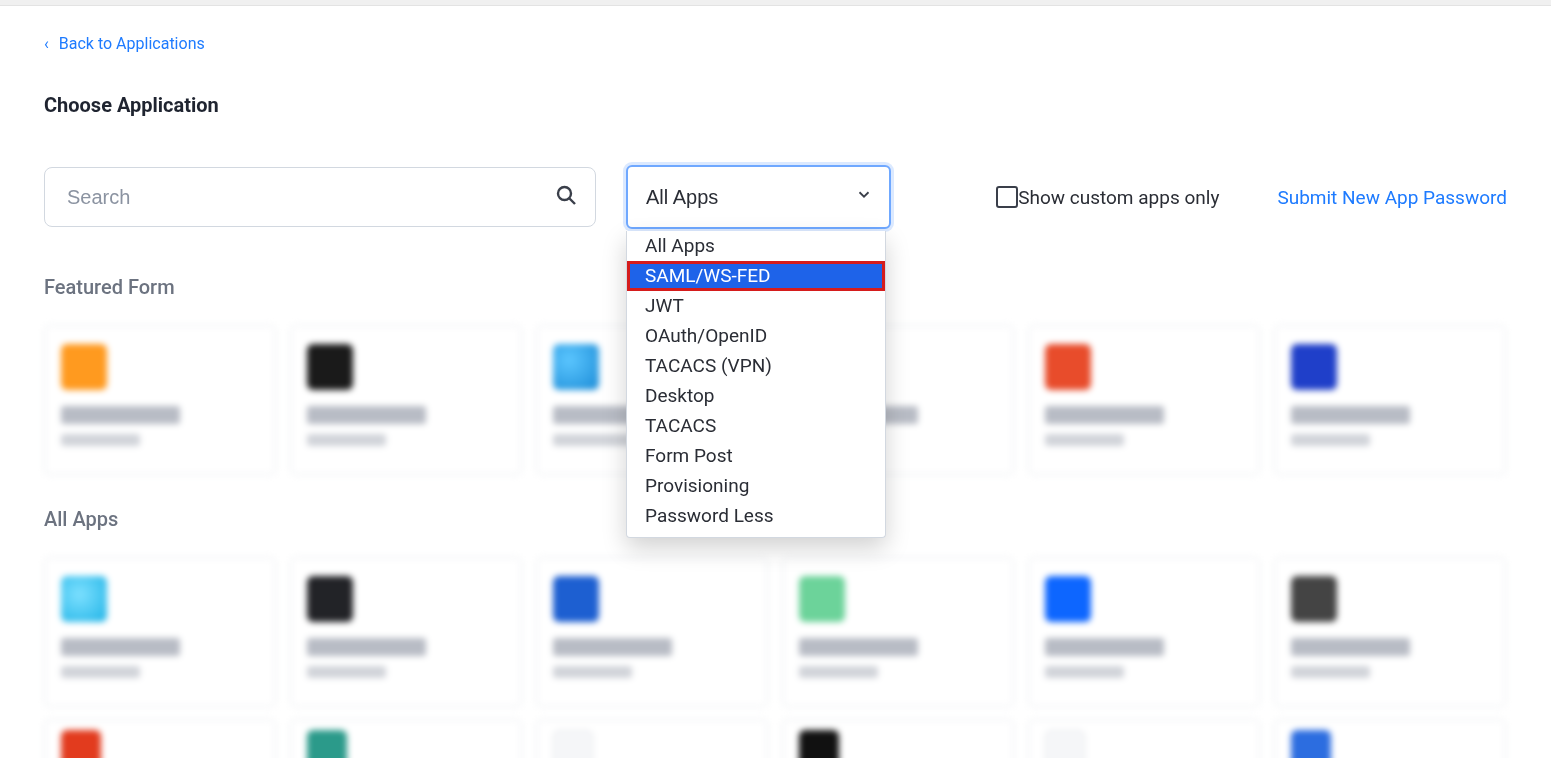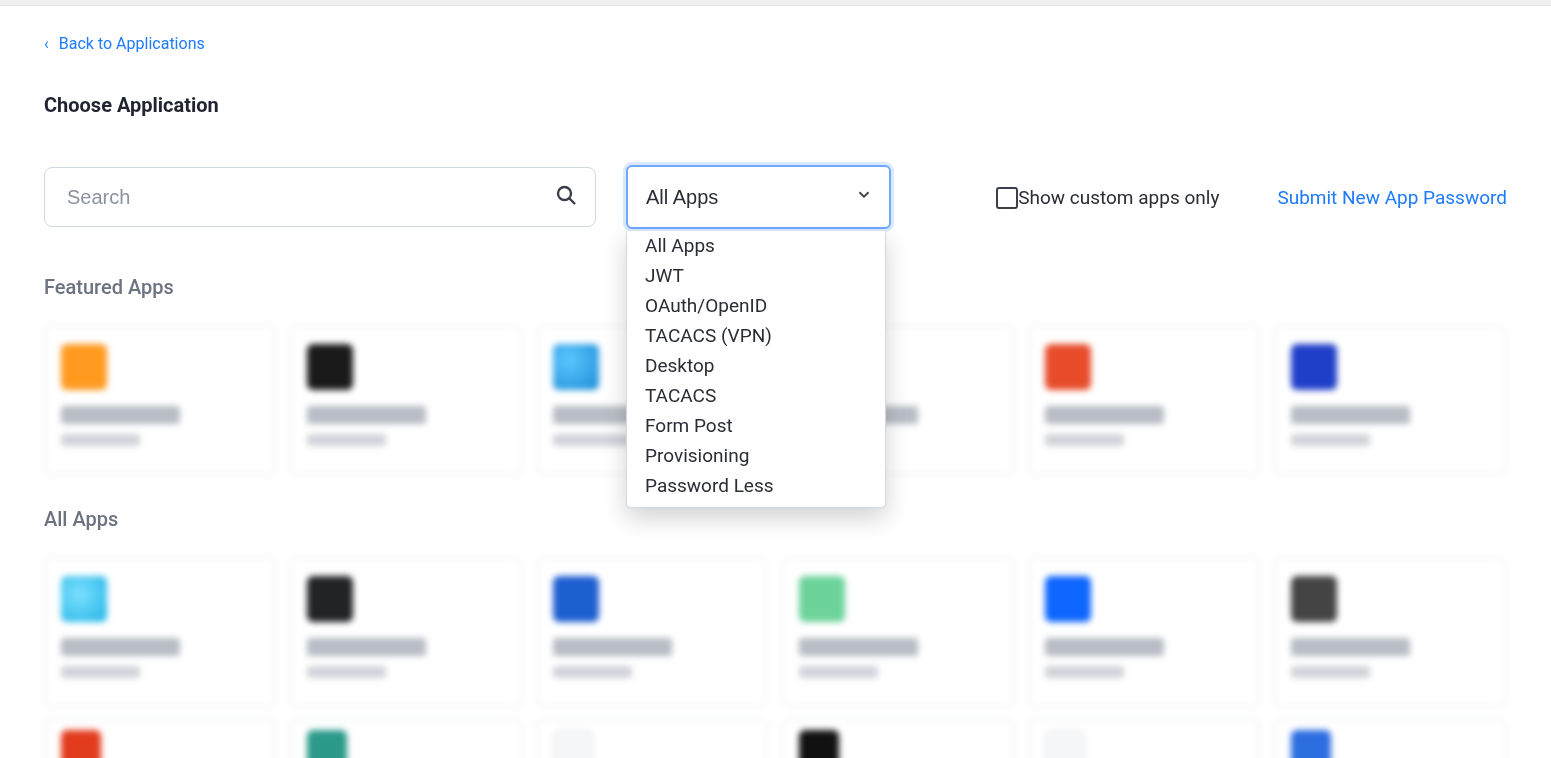--- a/index.html
+++ b/index.html
@@ -13,21 +13,21 @@
   .search-wrap { position: relative; width: 552px; }
   .search-input { width: 100%; height: 60px; border: 1px solid #d2d8e0; border-radius: 8px; padding: 0 56px 0 22px; font-size: 20px; color: #6c7380; outline: none; }
   .search-input::placeholder { color: #8b93a1; }
   .search-icon { position: absolute; right: 18px; top: 50%; transform: translateY(-50%); color: #3a3f4a; }
   .select-wrap { position: relative; width: 265px; }
   .select-btn { width: 100%; height: 64px; border: 2px solid #6fa8ff; border-radius: 6px; background: #fff; font-size: 20px; color: #2a2d35; padding: 0 48px 0 18px; text-align: left; cursor: pointer; box-shadow: 0 0 0 3px rgba(111,168,255,.25); }
   .select-btn .chev-down { position: absolute; right: 18px; top: 50%; transform: translateY(-50%); color: #3a3f4a; }
   .dropdown { position: absolute; top: 66px; left: 0; width: 260px; background: #fff; border: 1px solid #d2d8e0; border-top: none; border-radius: 0 0 4px 4px; box-shadow: 0 10px 24px rgba(0,0,0,.18); z-index: 100; padding-bottom: 6px; }
   .dropdown .opt { padding: 2px 18px; font-size: 19px; line-height: 26px; color: #2a2d35; cursor: pointer; }
   .dropdown .opt.selected { background: #1e63e9; color: #fff; outline: 3px solid #d51c1c; outline-offset: -3px; }
-  .chk-wrap { display: inline-flex; align-items: flex-end; margin-left: auto; }
+  .chk-wrap { display: inline-flex; align-items: flex-start; margin-left: auto; }
   .chk { width: 22px; height: 22px; border: 2px solid #3a3f4a; border-radius: 3px; background: #fff; cursor: pointer; }
   .chk-label { font-size: 19px; color: #2a2d35; }
   .submit-link { color: #1e7bff; font-size: 19px; text-decoration: none; cursor: pointer; margin-left: 28px; }
 
   h2.section-title { font-size: 20px; font-weight: 500; color: #6c7380; margin-top: 46px; }
   .cards-row { display: flex; gap: 14px; margin-top: 26px; }
   .card { width: 232px; height: 150px; border: 1px solid #e3e6eb; border-radius: 6px; padding: 18px 16px; filter: blur(3px); background: #fff; }
   .card .icon { width: 46px; height: 46px; border-radius: 6px; margin-bottom: 16px; }
   .card .name { font-size: 16px; font-weight: 700; color: #2a2d35; margin-bottom: 10px; height: 18px; background: #b8bcc5; border-radius: 3px; width: 60%; }
   .card .sub  { font-size: 13px; color: #9aa0ab; height: 12px; background: #d0d3d9; border-radius: 3px; width: 40%; }
@@ -82,40 +82,41 @@
       <button class="select-btn">
         <span>All Apps</span>
         <span class="chev-down">
           <svg width="18" height="18" viewBox="0 0 24 24" fill="none" stroke="currentColor" stroke-width="2.4">
             <polyline points="6 9 12 15 18 9"></polyline>
           </svg>
         </span>
       </button>
       <div class="dropdown" id="dropdown">
           <div class="opt">All Apps</div>
+          <div class="opt selected">SAML/WS-FED</div>
           <div class="opt">JWT</div>
           <div class="opt">OAuth/OpenID</div>
           <div class="opt">TACACS (VPN)</div>
           <div class="opt">Desktop</div>
           <div class="opt">TACACS</div>
           <div class="opt">Form Post</div>
           <div class="opt">Provisioning</div>
           <div class="opt">Password Less</div>
         </div>
     </div>
 
     <div class="chk-wrap">
       <button class="chk" aria-checked="false"></button>
       <span class="chk-label">Show custom apps only</span>
     </div>
 
     <a class="submit-link">Submit New App Password</a>
   </div>
 
-  <h2 class="section-title">Featured Apps</h2>
+  <h2 class="section-title">Featured Form</h2>
   <div class="cards-row" id="featured-row">
       <div class="card">
         <div class="icon ic-orange"></div>
         <div class="name"></div>
         <div class="sub"></div>
       </div>
       <div class="card">
         <div class="icon ic-black"></div>
         <div class="name"></div>
         <div class="sub"></div>

